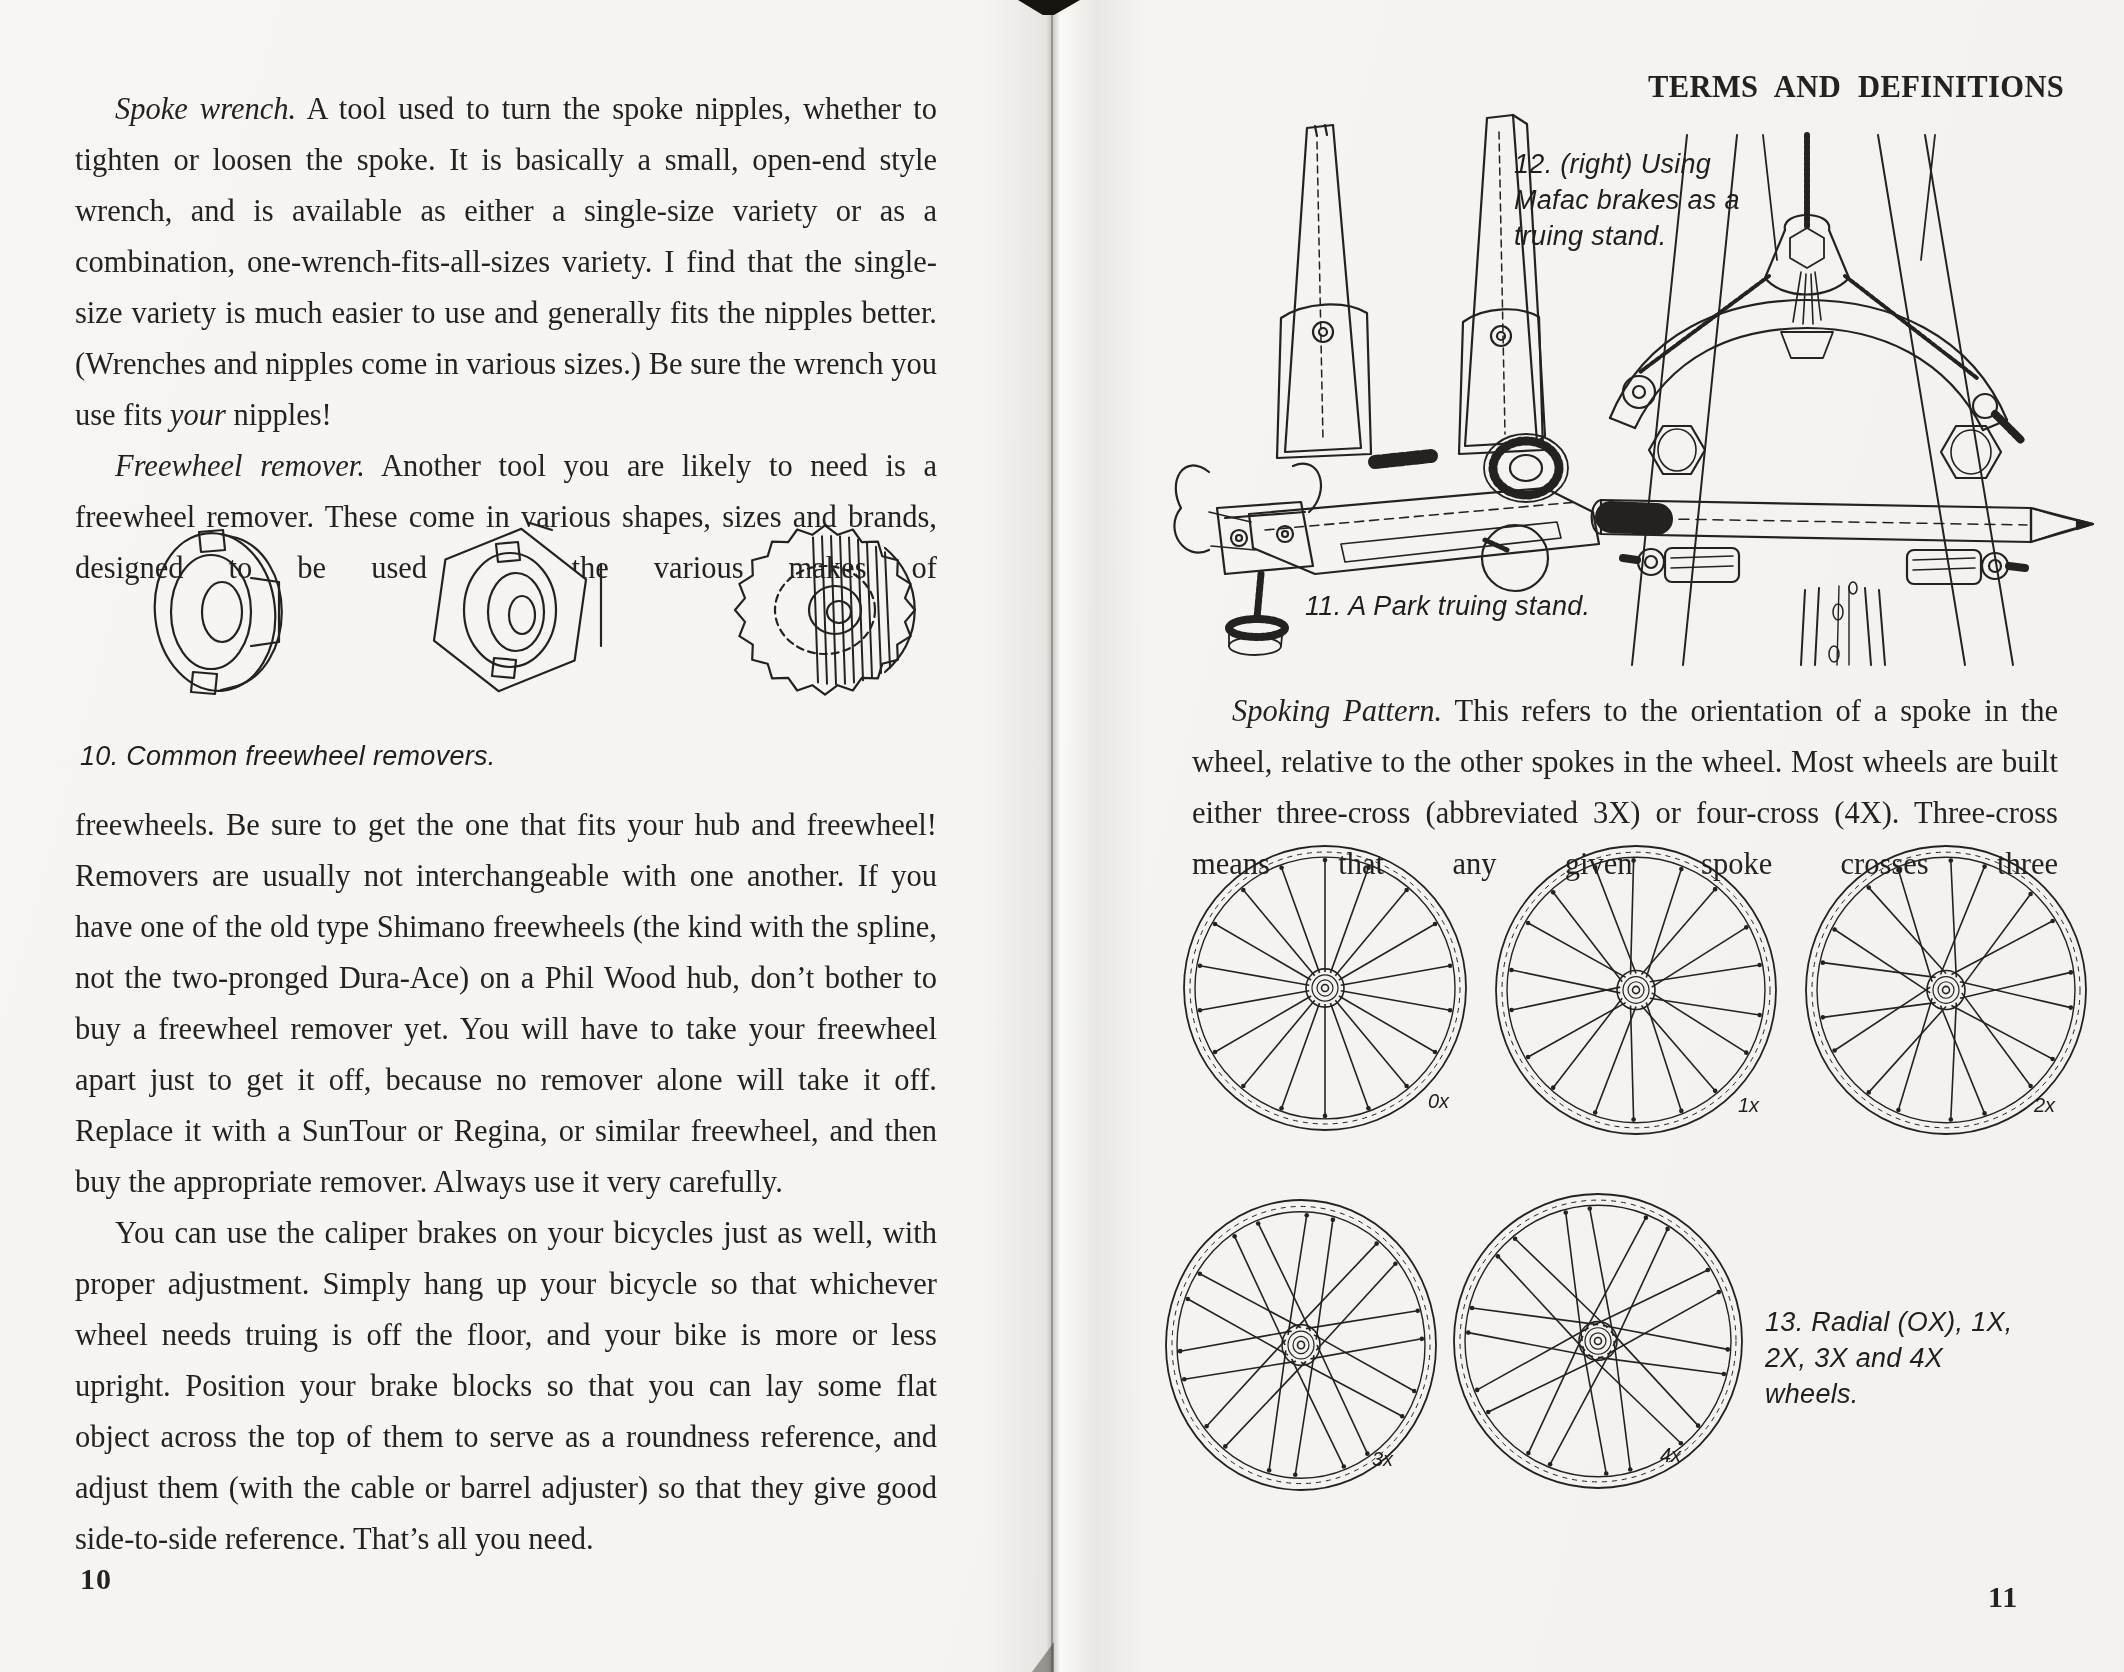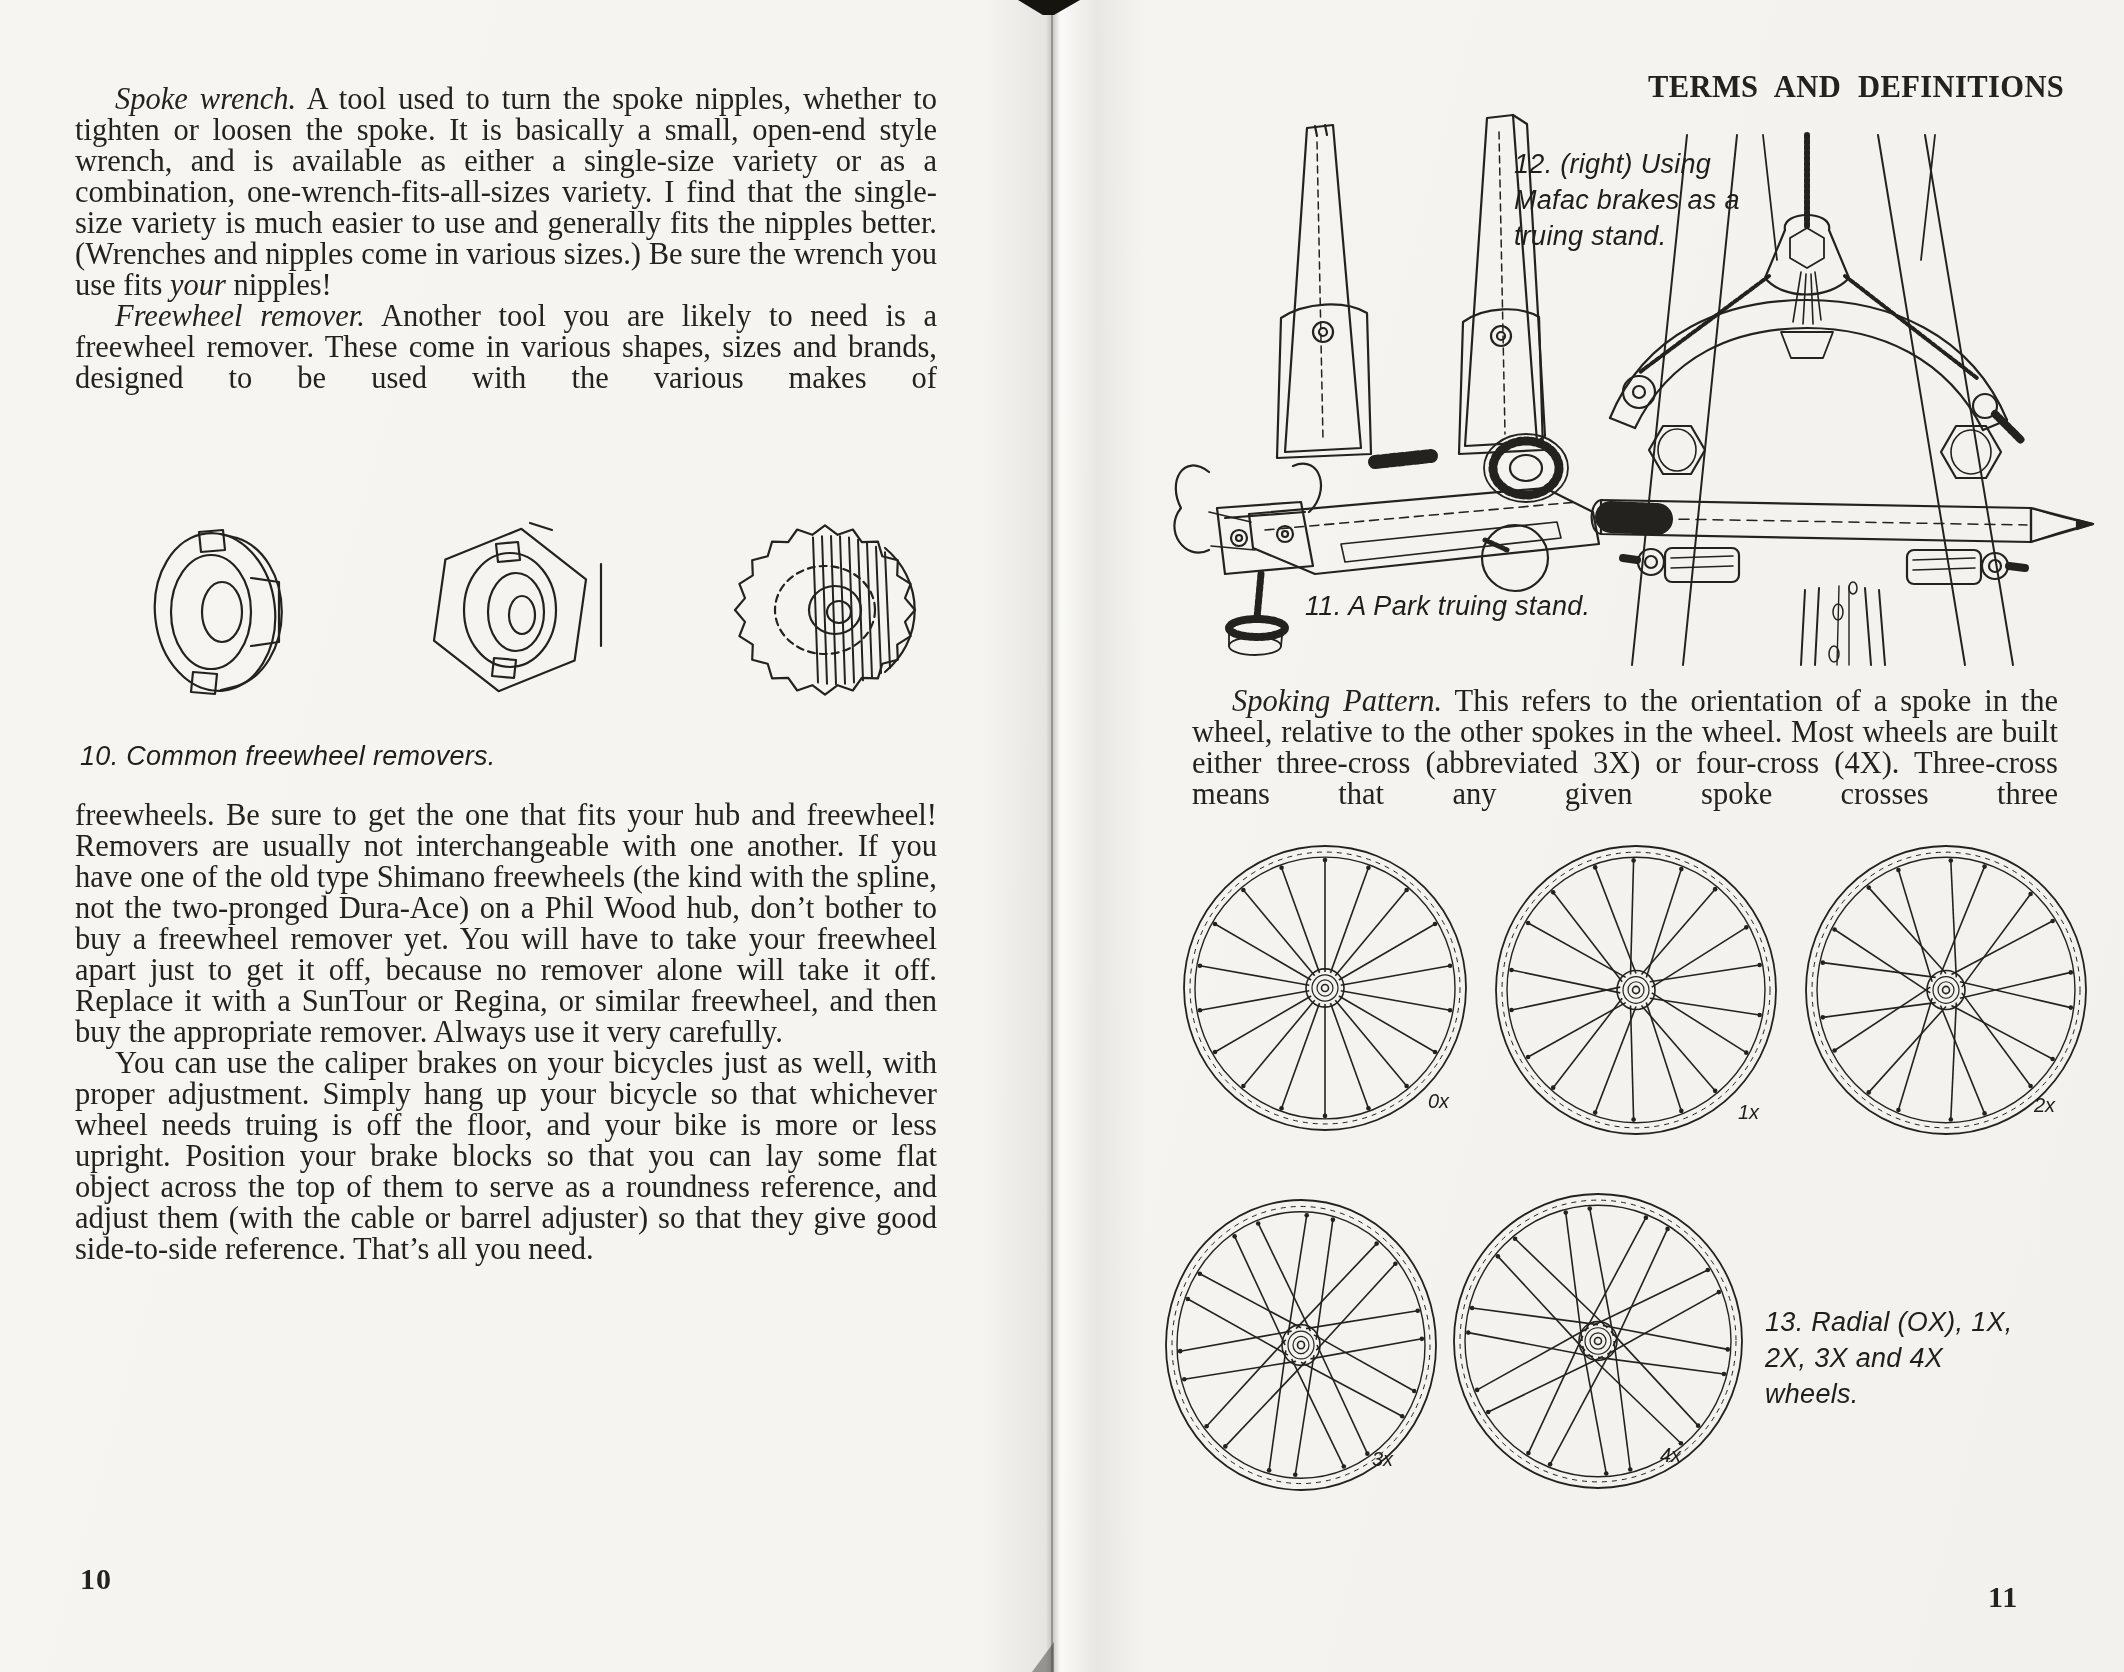--- a/index.html
+++ b/index.html
@@ -8,21 +8,21 @@
           font-family:"Liberation Serif", serif;color:#24221f;}
   .gutter{position:absolute;left:985px;top:0;width:160px;height:100%;
           background:linear-gradient(90deg,rgba(100,98,92,0) 0%,rgba(100,98,92,0.10) 38%,rgba(70,68,62,0.28) 42%,rgba(255,255,253,0.55) 47%,rgba(120,118,112,0.10) 70%,rgba(120,118,112,0) 100%);}
   .spine-line{position:absolute;left:1051px;top:0;width:2px;height:100%;background:rgba(60,58,52,0.35);}
   .spine-wedge-top{position:absolute;left:1018px;top:0;width:62px;height:15px;background:#15140f;
           clip-path:polygon(0 0,100% 0,58% 100%,40% 100%);}
   .spine-wedge-bottom{position:absolute;left:1032px;top:1642px;width:22px;height:30px;background:rgba(50,48,42,0.45);
           clip-path:polygon(0 100%,100% 0,100% 100%);}
 
   .heading{position:absolute;font-weight:bold;font-size:30.5px;letter-spacing:0.4px;word-spacing:9px;white-space:nowrap;}
-  .bodyblock{position:absolute;width:862px;font-size:30.5px;line-height:31px;text-align:justify;}
+  .bodyblock{position:absolute;width:862px;font-size:30.5px;line-height:51px;text-align:justify;}
   .bodyblock p{margin:0;text-indent:40px;}
   .bodyblock p.noindent{text-indent:0;}
   .bodyblock p.jlast{text-align-last:justify;}
   .em{font-style:italic;}
 
   .caption{position:absolute;font-family:"Liberation Sans", sans-serif;font-style:italic;
            font-size:27px;line-height:36px;letter-spacing:0.3px;color:#201e1b;}
   .wheel-label{position:absolute;font-family:"Liberation Sans", sans-serif;font-style:italic;
            font-size:20px;color:#201e1b;}
   .pagenum{position:absolute;font-size:30px;font-weight:bold;letter-spacing:1px;}
@@ -427,21 +427,21 @@
         <line x1="143.05572809000083" y1="135.4660769005125" x2="257.7996089129845" y2="79.95083689351438" stroke="#24221f" stroke-width="1.6"></line>
         <circle cx="257.7996089129845" cy="79.95083689351438" r="2.3" fill="#24221f"></circle>
         <ellipse cx="148" cy="151" rx="19" ry="19.395833333333332" fill="none" stroke="#24221f" stroke-width="1.6"></ellipse>
         <ellipse cx="148" cy="151" rx="13" ry="13.270833333333332" fill="none" stroke="#24221f" stroke-width="1.2"></ellipse>
         <ellipse cx="148" cy="151" rx="8" ry="8.166666666666666" fill="none" stroke="#24221f" stroke-width="1.2"></ellipse>
         <ellipse cx="148" cy="151" rx="3.5" ry="3.5729166666666665" fill="none" stroke="#24221f" stroke-width="1.6"></ellipse>
       </svg>
     </div>
 
   <span class="wheel-label" style="left:1428px;top:1090px;">0x</span>
-  <span class="wheel-label" style="left:1738px;top:1094px;margin-top:7px;">1x</span>
+  <span class="wheel-label" style="left:1738px;top:1094px;">1x</span>
   <span class="wheel-label" style="left:2034px;top:1094px;">2x</span>
   <span class="wheel-label" style="left:1372px;top:1448px;">3x</span>
   <span class="wheel-label" style="left:1660px;top:1444px;">4x</span>
 
   <div class="caption" style="left:1765px;top:1304px;width:258px;">13. Radial (OX), 1X, 2X, 3X and 4X wheels.</div>
 
   <div class="pagenum" style="left:1988px;top:1580px;">11</div>
 
   <div class="gutter"></div>
   <div class="spine-line"></div>

